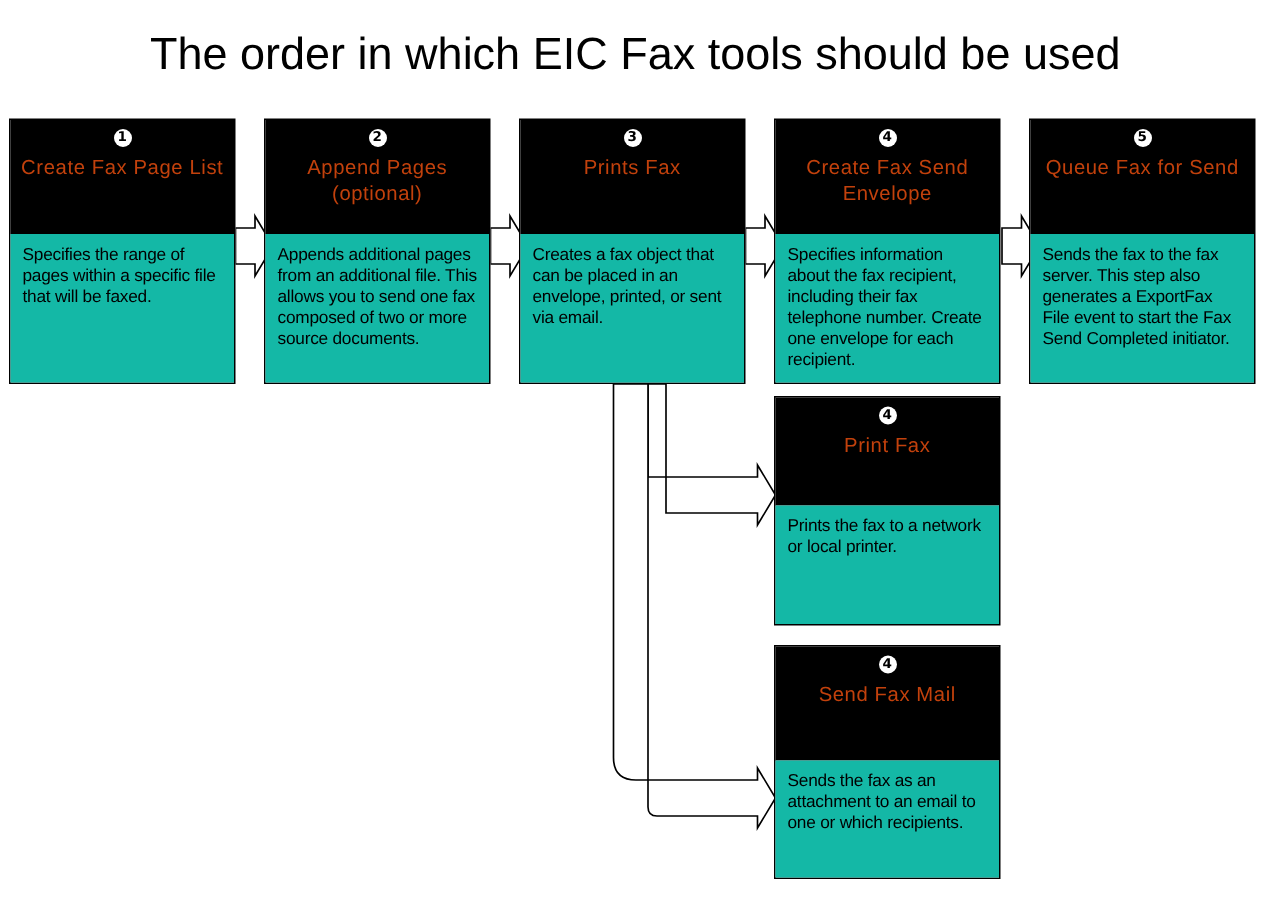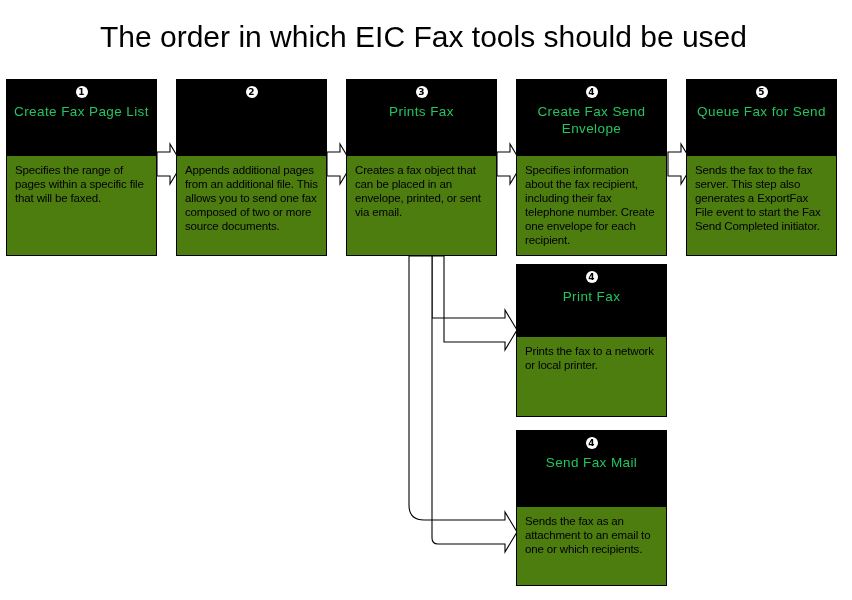--- a/index.html
+++ b/index.html
@@ -64,26 +64,26 @@
     font-weight: bold;
     text-align: center;
     margin-bottom: 5px;
     font-family: "DejaVu Sans", sans-serif;
   }
 
   .node-title {
     font-size: 13.5px;
     line-height: 17px;
     letter-spacing: 0.4px;
-    color: #22c55e;
+    color: #c2410c;
     text-align: center;
   }
 
   .node-body {
-    background: #4d7c0f;
+    background: #14b8a6;
     color: #000000;
     box-sizing: border-box;
     padding: 7px 7px 4px 8px;
     font-size: 11.5px;
     line-height: 14px;
     letter-spacing: -0.15px;
     flex: 1 1 auto;
     text-align: left;
   }
 
@@ -121,20 +121,21 @@
   <div class="node-header" style="height:76px;">
     <span class="node-step">1</span>
     <span class="node-title">Create Fax Page List</span>
   </div>
   <div class="node-body">Specifies the range of pages within a specific file that will be faxed.</div>
 </div>
 
 <div class="node" style="left:176px; top:79px; width:151px; height:177px;">
   <div class="node-header" style="height:76px;">
     <span class="node-step">2</span>
+    <span class="node-title">Append Pages (optional)</span>
   </div>
   <div class="node-body">Appends additional pages from an additional file. This allows you to send one fax composed of two or more source documents.</div>
 </div>
 
 <div class="node" style="left:346px; top:79px; width:151px; height:177px;">
   <div class="node-header" style="height:76px;">
     <span class="node-step">3</span>
     <span class="node-title">Prints Fax</span>
   </div>
   <div class="node-body">Creates a fax object that can be placed in an envelope, printed, or sent via email.</div>

